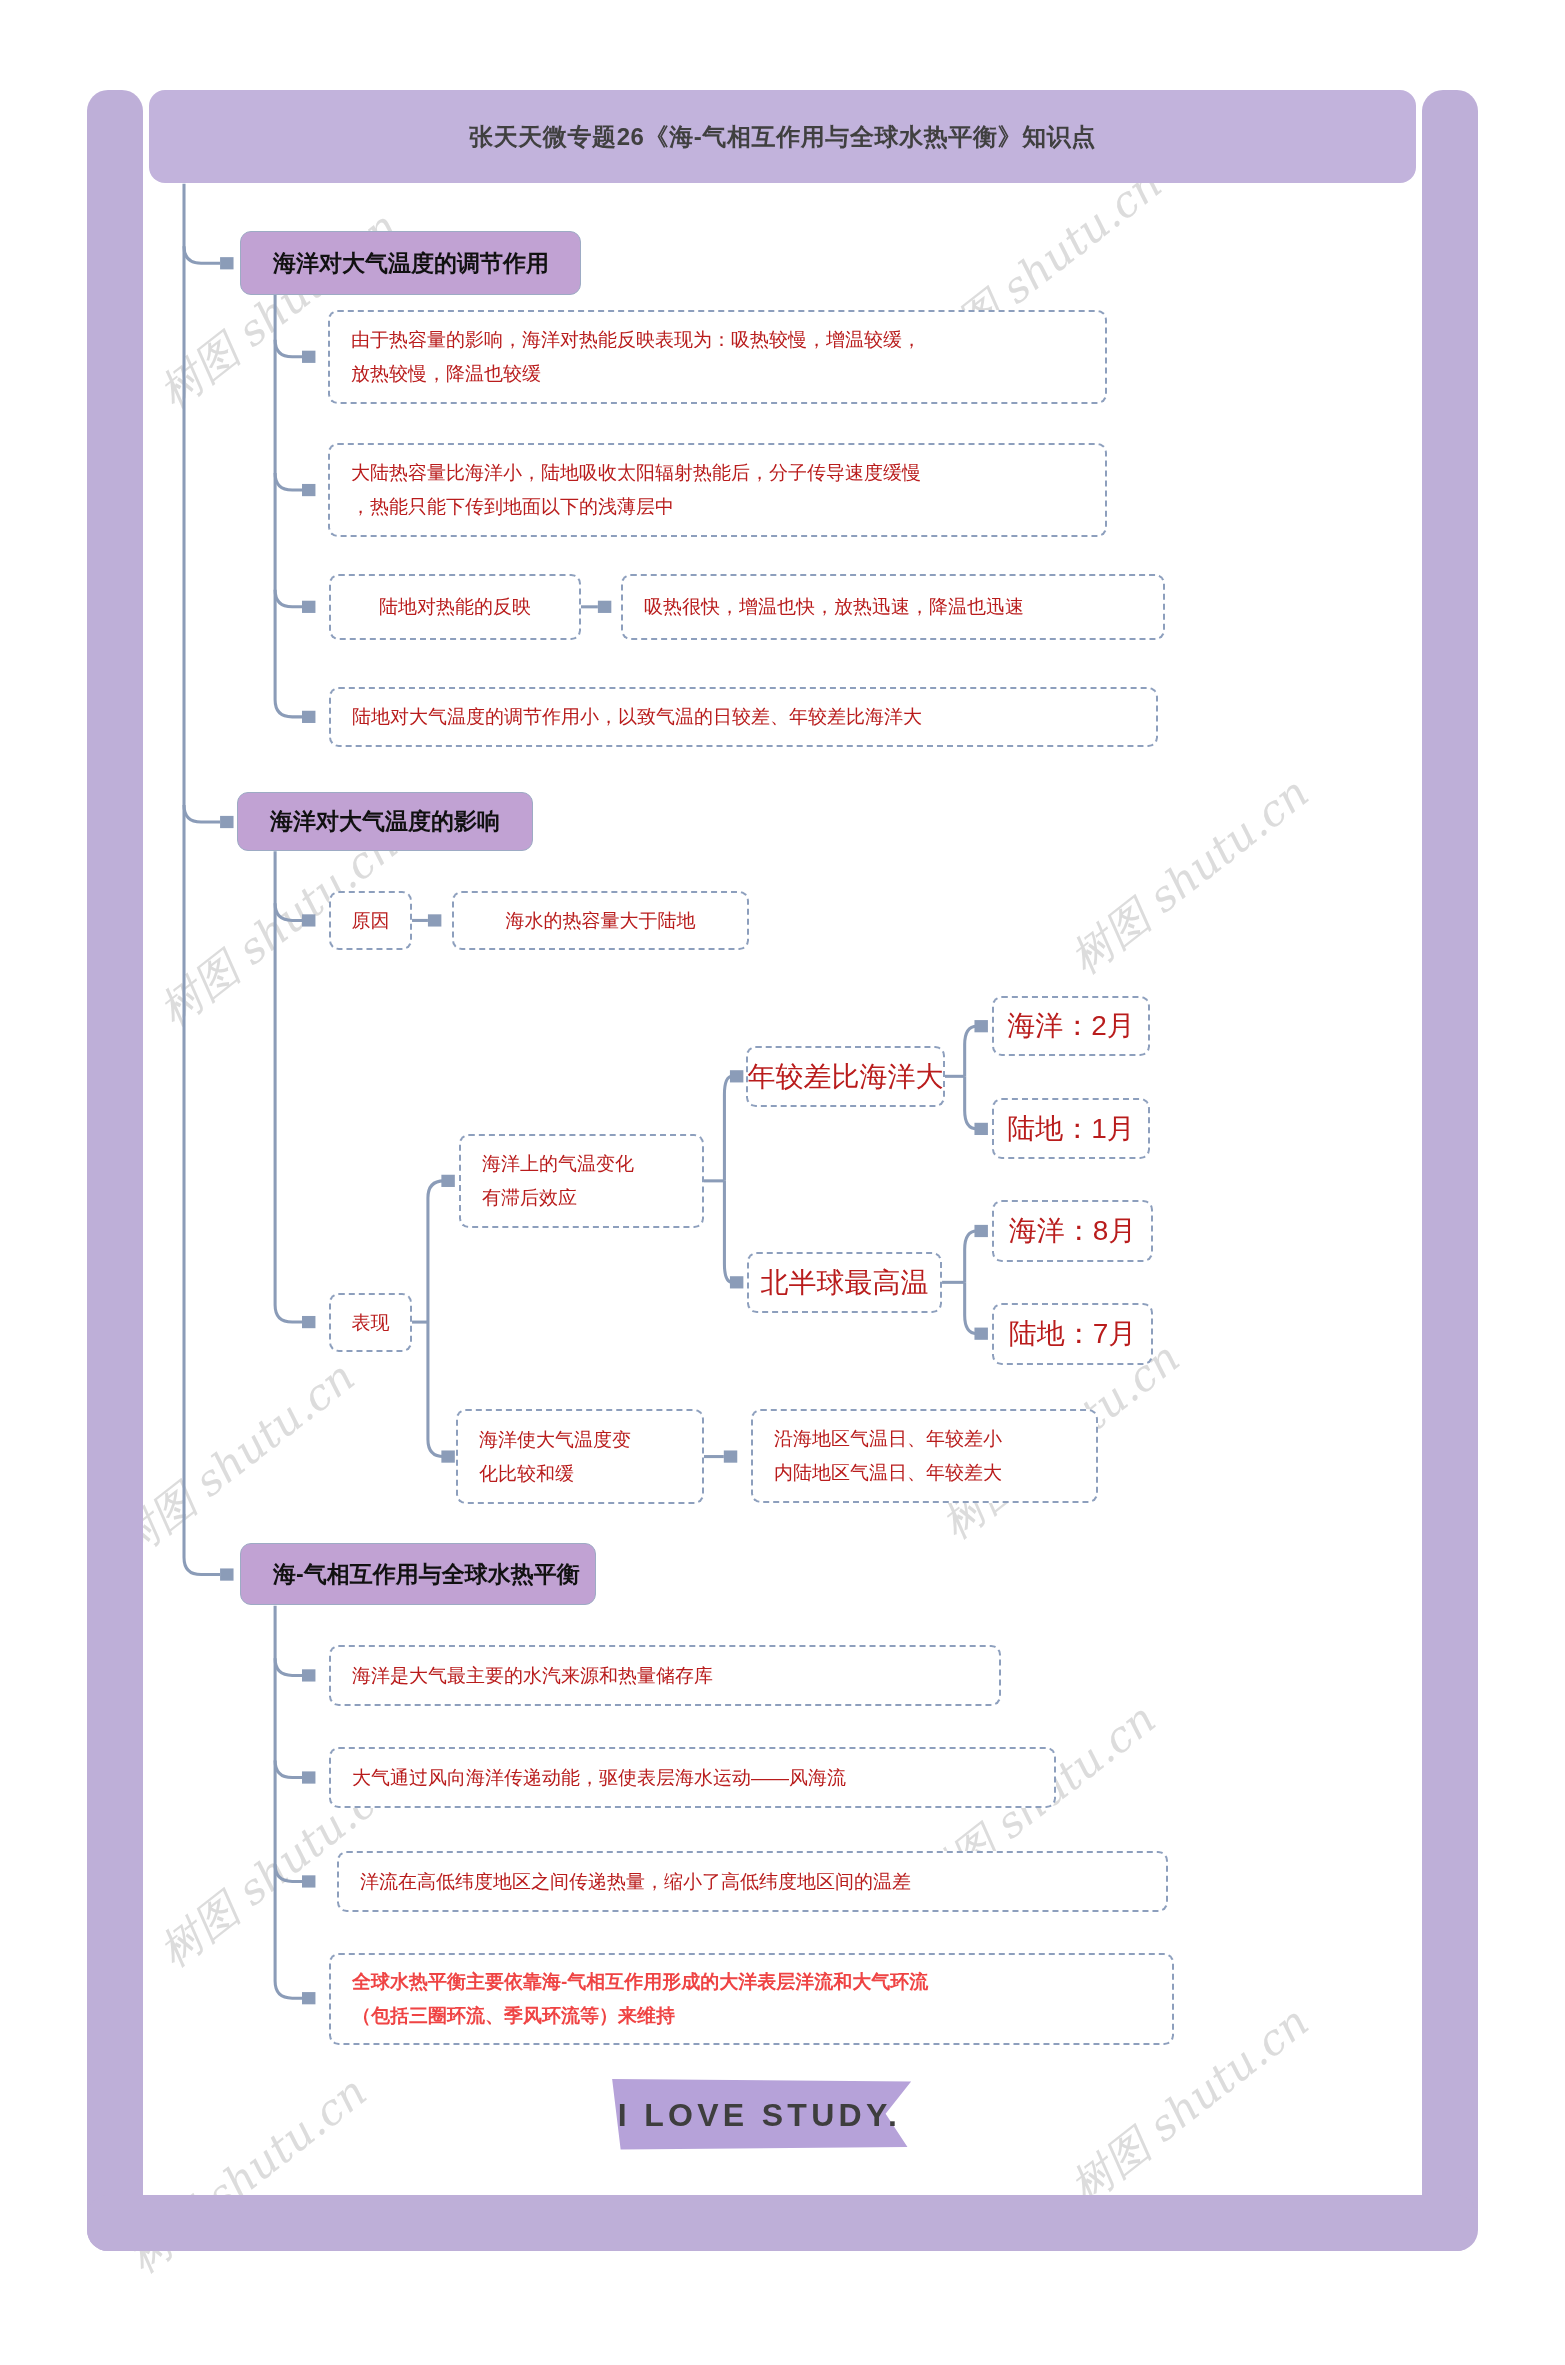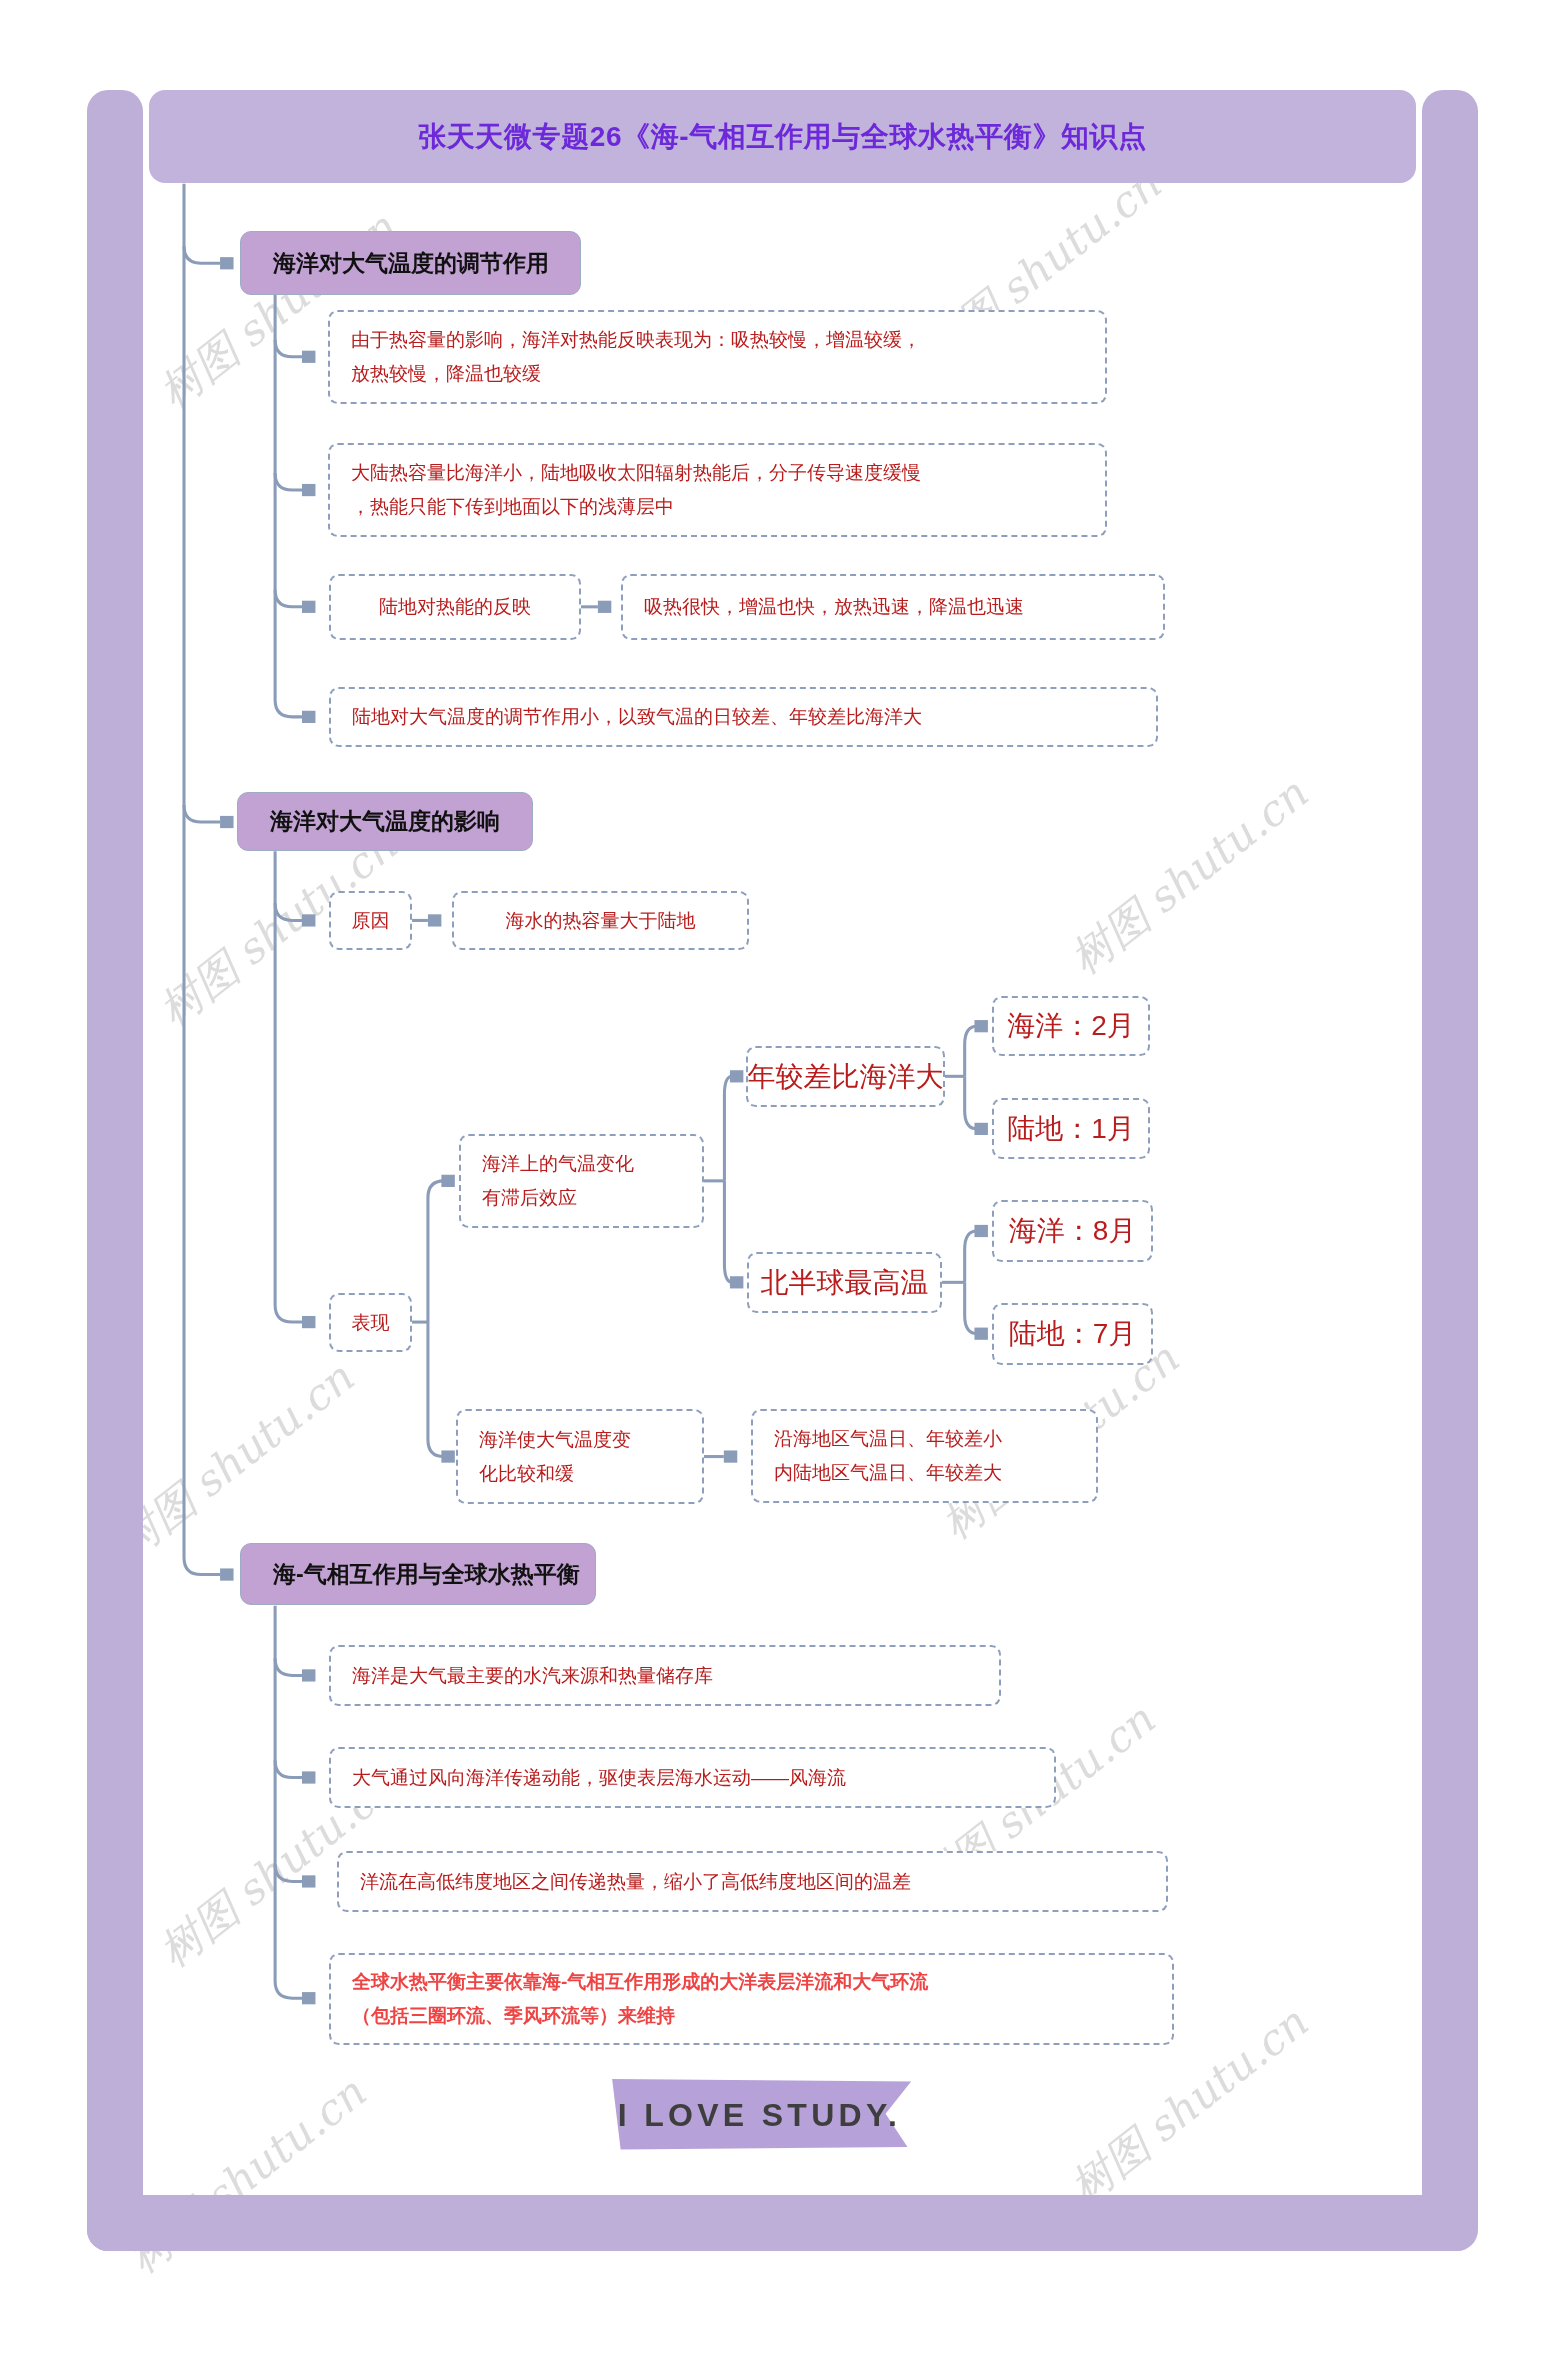--- a/index.html
+++ b/index.html
@@ -6,21 +6,21 @@
   .page{position:relative;width:1565px;height:2366px;background:#ffffff;overflow:hidden;
         font-family:"Liberation Sans","DejaVu Sans",sans-serif;}
 
   
   .bar{position:absolute;background:#beafd8;z-index:3;}
   .bar-left{left:87px;top:90px;width:56px;height:2161px;border-radius:21px;}
   .bar-right{left:1422px;top:90px;width:56px;height:2161px;border-radius:21px;}
   .bar-bottom{left:87px;top:2195px;width:1390px;height:56px;border-radius:21px;}
   .title-box{position:absolute;left:149px;top:90px;width:1267px;height:93px;background:#c2b3dc;
              border-radius:16px;display:flex;align-items:center;justify-content:center;z-index:3;}
-  .title-box span{font-size:28px;font-weight:700;color:#6d28d9;letter-spacing:0.6px;}
+  .title-box span{font-size:24px;font-weight:700;color:#404040;letter-spacing:0.6px;}
 
   
   .wm{position:absolute;color:#d4d4d4;opacity:.8;font-family:"DejaVu Serif","Liberation Serif",serif;
       font-style:italic;font-size:43px;white-space:nowrap;transform:rotate(-38deg);z-index:1;}
 
   
   svg.connectors{position:absolute;left:0;top:0;z-index:2;}
 
   
   .node{position:absolute;box-sizing:border-box;z-index:4;display:flex;align-items:center;}

